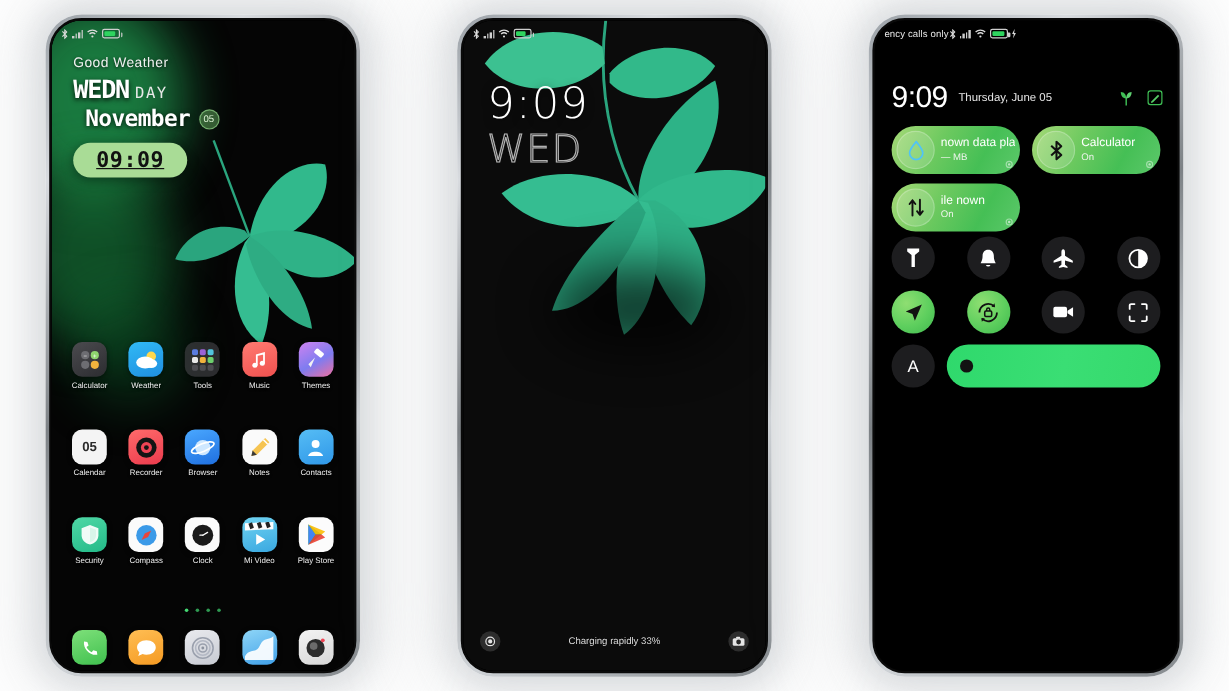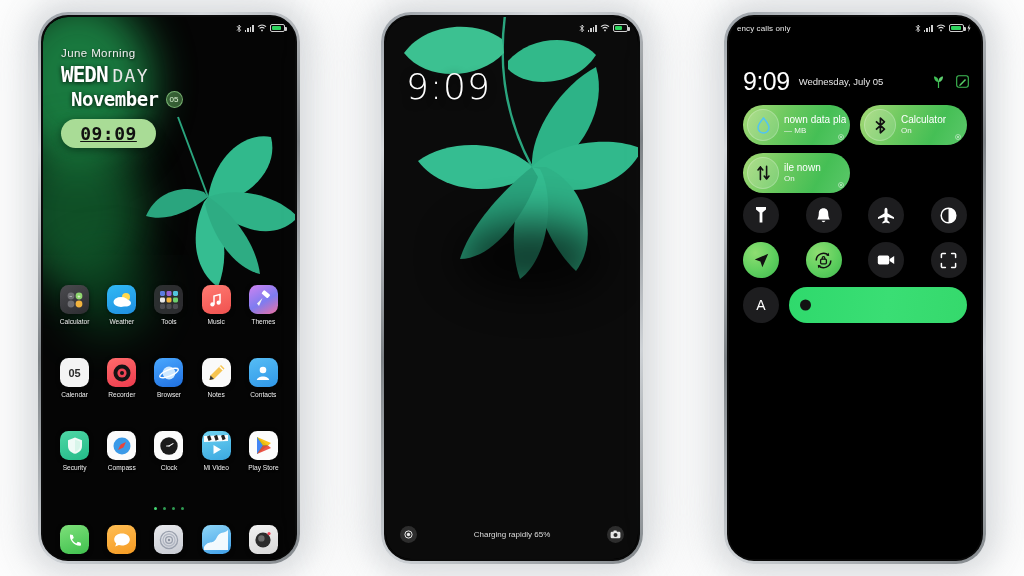--- a/index.html
+++ b/index.html
@@ -42,21 +42,21 @@
   .wall { position:absolute; inset:0; background:#050505; overflow:hidden; }
   .blurglow {
     position:absolute; border-radius:50%;
     filter: blur(22px); opacity:.85;
   }
   .leafsvg { position:absolute; }
 
   
   .statusbar {
     position:absolute; top:0; left:0; right:0; height:22px;
-    display:flex; align-items:center; justify-content:space-between;
+    display:flex; align-items:center; justify-content:flex-start;
     padding: 0 10px 0 8px;
     font-size: 8px; color:#e8e8e8; z-index: 20;
   }
   .sb-left { letter-spacing:.1px; white-space:nowrap; overflow:hidden; }
   .sb-right { display:flex; align-items:center; gap:3px; }
   .ic { display:block; }
   .bars { display:flex; align-items:flex-end; gap:1px; height:8px; }
   .bars i { display:block; width:1.6px; background:#cfcfcf; }
   .bars i:nth-child(1){height:2.5px}.bars i:nth-child(2){height:4px}
   .bars i:nth-child(3){height:5.5px}.bars i:nth-child(4){height:7px}
@@ -70,21 +70,21 @@
   
   .hs-widget { position:absolute; left:18px; top:30px; z-index:10; width:180px; }
   .greet { font-size:11.5px; color:#f1f1f1; letter-spacing:.4px; margin-bottom:4px;
            text-shadow:0 1px 3px rgba(0,0,0,.8); }
   .bigday { display:flex; align-items:baseline; gap:5px; }
   .bigday .wk {
     font-family:"DejaVu Sans Mono", monospace;
     font-size:21px; font-weight:700; color:#fff; letter-spacing:-1px;
     text-shadow:0 1px 4px rgba(0,0,0,.85);
   }
-  .bigday .dy { font-size:18px; color:#e9e9e9; letter-spacing:1.2px; font-family:"DejaVu Sans Mono", monospace;}
+  .bigday .dy { font-size:13px; color:#e9e9e9; letter-spacing:1.2px; font-family:"DejaVu Sans Mono", monospace;}
   .monthrow { display:flex; align-items:center; gap:7px; margin-top:1px; margin-left:10px;}
   .monthrow .mo {
     font-family:"DejaVu Sans Mono", monospace;
     font-size:19px; font-weight:700; color:#fff; letter-spacing:-.5px;
     text-shadow:0 1px 4px rgba(0,0,0,.85);
   }
   .daychip {
     width:17px;height:17px;border-radius:50%;
     background:rgba(120,200,110,.42); border:1px solid rgba(160,230,150,.6);
     display:flex;align-items:center;justify-content:center;
@@ -231,21 +231,21 @@
               <path d="M2.6 4.4 A3.6 3.6 0 0 1 7.4 4.4" stroke="#dcdcdc" stroke-width="1.1" fill="none"></path>
               <circle cx="5" cy="6.4" r=".9" fill="#dcdcdc"></circle>
             </svg>
             <span class="batt">
                 <span style="width:82%"></span>
               </span>
           </div>
         </div>
 
         <div class="hs-widget">
-          <div class="greet">June Morning</div>
+          <div class="greet">Good Weather</div>
           <div class="bigday">
             <span class="wk">WEDN</span>
             <span class="dy">DAY</span>
           </div>
           <div class="monthrow">
             <span class="mo">November</span>
             <span class="daychip">05</span>
           </div>
           <div class="timepill">09:09</div>
         </div>
@@ -521,30 +521,31 @@
               <circle cx="5" cy="6.4" r=".9" fill="#dcdcdc"></circle>
             </svg>
             <span class="batt">
                 <span style="width:65%"></span>
               </span>
           </div>
         </div>
 
         <div class="lk-clock">
           <div class="lk-time">9:09</div>
+          <div class="lk-dow">WED</div>
         </div>
 
         <div class="lk-bottom">
           <div class="circbtn">
             <svg width="9" height="9" viewBox="0 0 9 9">
                 <circle cx="4.5" cy="4.5" r="3.6" fill="none" stroke="#e6e6e6" stroke-width="1"></circle>
                 <circle cx="4.5" cy="4.5" r="1.7" fill="#e6e6e6"></circle>
               </svg>
           </div>
-          <div class="lk-charge">Charging rapidly 65%</div>
+          <div class="lk-charge">Charging rapidly 33%</div>
           <div class="circbtn">
             <svg width="11" height="9" viewBox="0 0 11 9">
                 <rect x=".6" y="1.8" width="9.8" height="6.4" rx="1.3" fill="#e6e6e6"></rect>
                 <rect x="3.4" y=".6" width="3.4" height="1.6" rx=".6" fill="#e6e6e6"></rect>
                 <circle cx="5.5" cy="5" r="2" fill="#2a2a2a"></circle>
               </svg>
           </div>
         </div>
 
       </div>
@@ -577,21 +578,21 @@
                   <span style="width:88%"></span>
                 </span>
               <svg class="ic" width="4" height="8" viewBox="0 0 4 8">
                   <path d="M2.6 0 L.4 4.4 H1.8 L1.2 8 L3.6 3.4 H2.1 Z" fill="#dcdcdc"></path>
                 </svg>
             </div>
           </div>
 
           <div class="cc-head">
             <div class="cc-time">9:09</div>
-            <div class="cc-date">Wednesday, July 05</div>
+            <div class="cc-date">Thursday, June 05</div>
             <div class="cc-head-icons">
               <svg width="11" height="14" viewBox="0 0 11 14">
                 <path d="M5.5 13 V6" stroke="#3fbf55" stroke-width="1.2"></path>
                 <path d="M5.5 7 C2 7 1 4 1 1.6 C4 1.6 5.5 4 5.5 7 Z" fill="#3fbf55"></path>
                 <path d="M5.5 7 C9 7 10 4 10 1.6 C7 1.6 5.5 4 5.5 7 Z" fill="#5ed070"></path>
               </svg>
               <svg width="13" height="13" viewBox="0 0 13 13">
                 <rect x=".7" y=".7" width="11.6" height="11.6" rx="2.2" fill="none" stroke="#3fbf55" stroke-width="1.1"></rect>
                 <path d="M3.6 9.4 L9 3.9 L10.1 5 L4.7 10.5 L3.1 10.9 Z" fill="#57cd67"></path>
               </svg>

